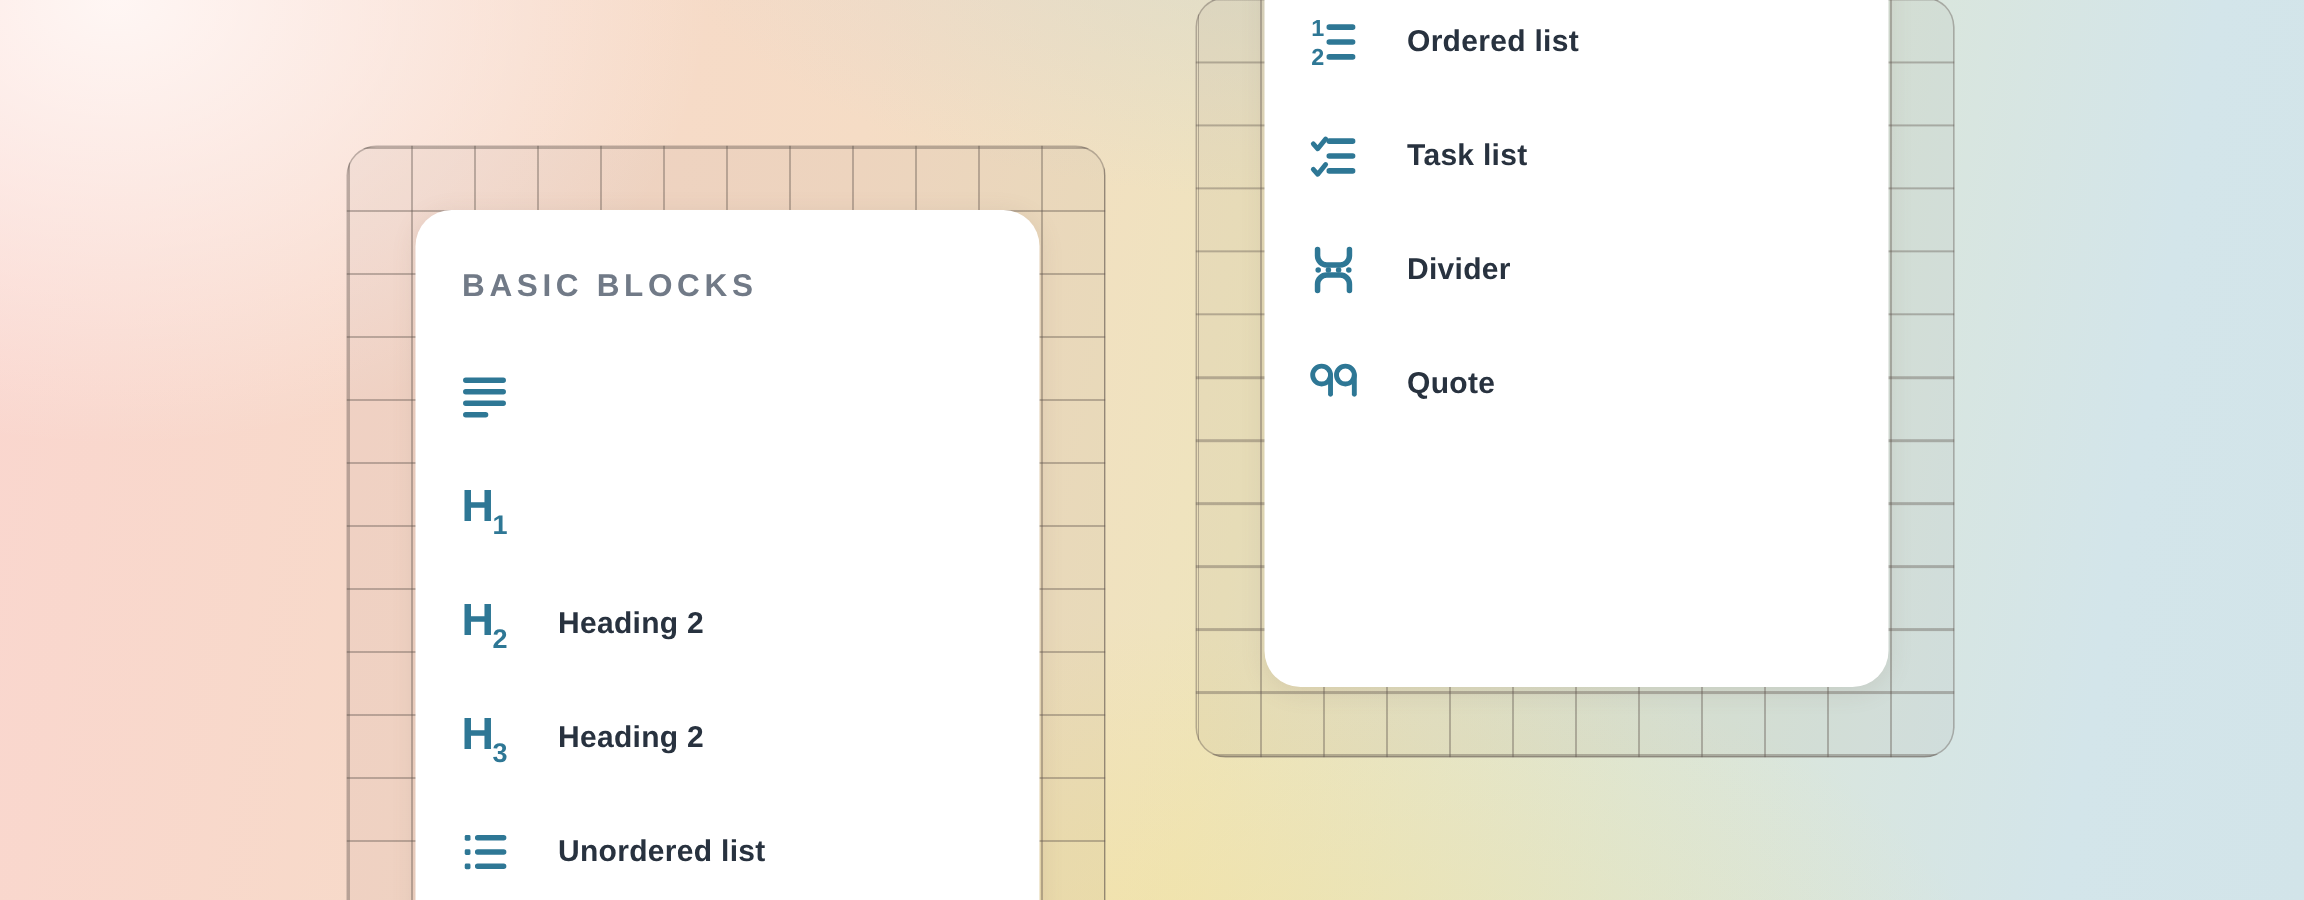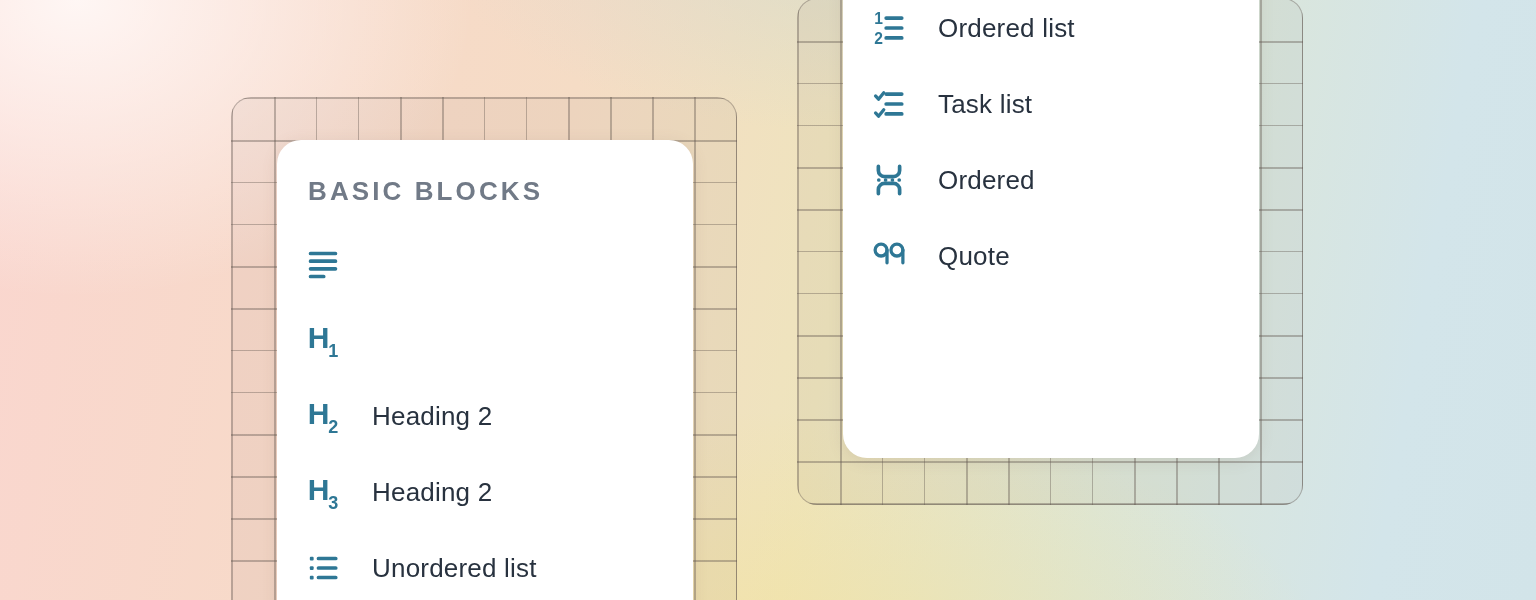--- a/index.html
+++ b/index.html
@@ -30,21 +30,21 @@
   .grid-panel.gp-left{left:231px;top:97px;height:540px;}
   .grid-panel.gp-right{left:797px;top:-2px;height:505px;}
   .card{
     position:absolute;width:416px;background:#ffffff;border-radius:24px;
     box-shadow:0 3px 16px rgba(130,105,95,0.14);
   }
   .card.card-left{left:277px;top:140px;height:490px;}
   .card.card-right{left:843px;top:-40px;height:498px;}
   .card-header{
     margin:38px 0 22px 31px;
-    font-size:26px;font-weight:700;letter-spacing:3.1px;
+    font-size:21px;font-weight:700;letter-spacing:3.1px;
     line-height:26px;color:var(--header);
   }
   .menu{display:flex;flex-direction:column;}
   .card-right .menu{padding-top:30px;}
   .menu-item{
     display:flex;align-items:center;height:76px;padding-left:28px;cursor:pointer;
   }
   .icon-box{
     width:36px;height:36px;margin-right:31px;flex:0 0 36px;
     display:flex;align-items:center;justify-content:center;
@@ -57,21 +57,21 @@
   .ic .fill{fill:var(--teal);stroke:none;}
   .ic .num{font:700 11px "Liberation Sans",sans-serif;text-anchor:middle;}
   .ic .thin{stroke-width:2.3;}
   .hicon{
     font-size:30px;font-weight:700;color:var(--teal);line-height:1;letter-spacing:-1px;
     white-space:nowrap;
     text-align:center;
   }
   .hicon sub{font-size:18px;position:relative;top:2px;letter-spacing:0;}
   .label{
-    font-size:26px;font-weight:400;color:var(--label);letter-spacing:0.2px;
+    font-size:20px;font-weight:700;color:var(--label);letter-spacing:0.2px;
   }
 </style>
 </head>
 <body>
 
 <div class="stage">
 
   <div class="grid-panel gp-left"></div>
   <div class="grid-panel gp-right"></div>
 
@@ -151,21 +151,21 @@
         <span class="icon-box">
           <svg class="ic" viewBox="0 0 24 24">
             <path d="M4.5 2.4V5.3A4.3 4.3 0 0 0 8.8 9.6H15.2A4.3 4.3 0 0 0 19.5 5.3V2.4"></path>
             <path d="M4.5 21.6V18.7A4.3 4.3 0 0 1 8.8 14.4H15.2A4.3 4.3 0 0 1 19.5 18.7V21.6"></path>
             <circle class="fill" cx="4.8" cy="12" r="1.3"></circle>
             <circle class="fill" cx="9.6" cy="12" r="1.3"></circle>
             <circle class="fill" cx="14.4" cy="12" r="1.3"></circle>
             <circle class="fill" cx="19.2" cy="12" r="1.3"></circle>
           </svg>
         </span>
-        <span class="label">Ordered</span>
+        <span class="label">Divider</span>
       </div>
 
 
       <div class="menu-item">
         <span class="icon-box">
           <svg class="ic" viewBox="0 0 24 24">
             <circle class="thin" cx="6.4" cy="7.8" r="4.2"></circle>
             <path class="thin" d="M10.6 7.8v9"></path>
             <circle class="thin" cx="17.6" cy="7.8" r="4.2"></circle>
             <path class="thin" d="M21.8 7.8v9"></path>

